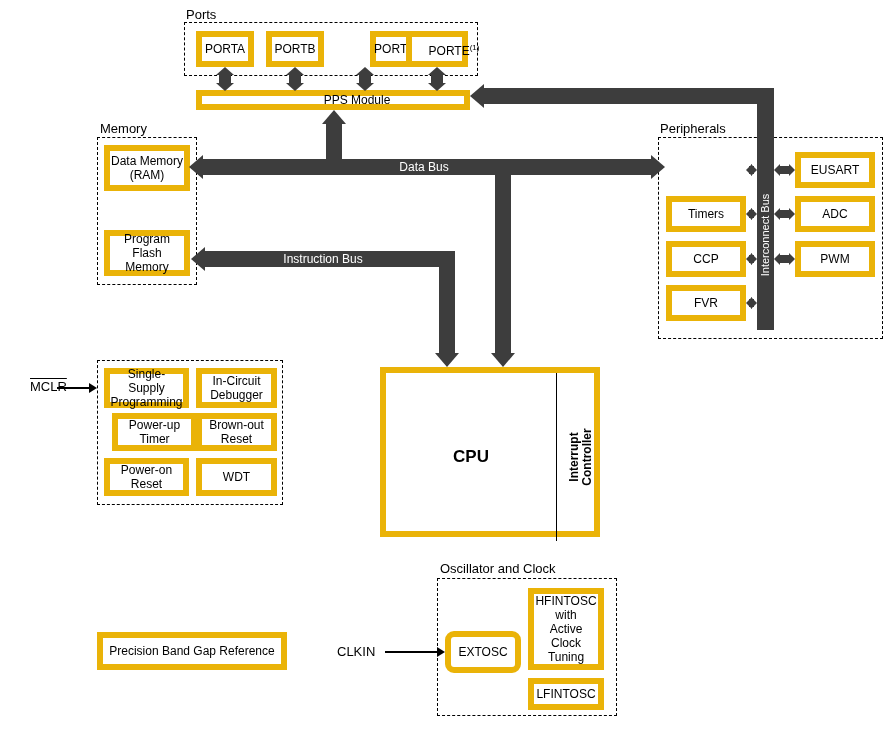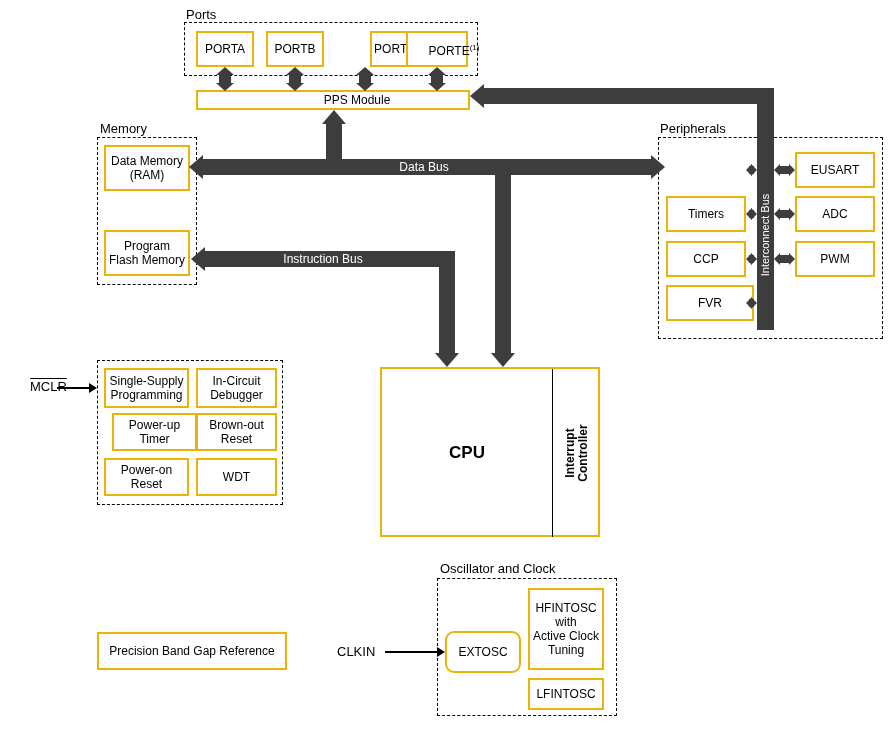--- a/index.html
+++ b/index.html
@@ -1,19 +1,19 @@
 <!DOCTYPE html>
 <html><head>
 <meta charset="utf-8">
 <style>
   :root { --bus:#3d3d3d; }
   * { box-sizing:border-box; }
   body { margin:0; background:#fff; font-family:"Liberation Sans", sans-serif; color:#000; }
   .canvas { position:relative; width:892px; height:730px; background:#fff; overflow:hidden; }
-  .box { position:absolute; border:2px solid #eab308; background:#fff; display:flex; flex-direction:column;
+  .box { position:absolute; border:6px solid #eab308; background:#fff; display:flex; flex-direction:column;
          align-items:center; justify-content:center; text-align:center; font-size:12px; line-height:14px; }
   .group { position:absolute; border:1px dashed #000; background:transparent; }
   .glabel { position:absolute; font-size:13px; line-height:15px; white-space:nowrap; }
   .shaft { position:absolute; background:var(--bus); }
   .tri { position:absolute; width:0; height:0; }
   .tl-big { border-top:12px solid transparent; border-bottom:12px solid transparent; border-right:14px solid var(--bus); }
   .tr-big { border-top:12px solid transparent; border-bottom:12px solid transparent; border-left:14px solid var(--bus); }
   .tu-big { border-left:12px solid transparent; border-right:12px solid transparent; border-bottom:14px solid var(--bus); }
   .td-big { border-left:12px solid transparent; border-right:12px solid transparent; border-top:14px solid var(--bus); }
   .tu-sm  { border-left:9px solid transparent; border-right:9px solid transparent; border-bottom:8px solid var(--bus); }
@@ -72,21 +72,21 @@
     <div>Program</div>
     <div>Flash Memory</div>
   </div>
 
   <div class="box" style="left:666px;top:196px;width:80px;height:36px;">
     <span>Timers</span>
   </div>
   <div class="box" style="left:666px;top:241px;width:80px;height:36px;">
     <span>CCP</span>
   </div>
-  <div class="box" style="left:666px;top:285px;width:88px;height:36px;">
+  <div class="box" style="left:666px;top:285px;width:80px;height:36px;">
     <span>FVR</span>
   </div>
   <div class="box" style="left:795px;top:152px;width:80px;height:36px;">
     <span>EUSART</span>
   </div>
   <div class="box" style="left:795px;top:196px;width:80px;height:36px;">
     <span>ADC</span>
   </div>
   <div class="box" style="left:795px;top:241px;width:80px;height:36px;">
     <span>PWM</span>

